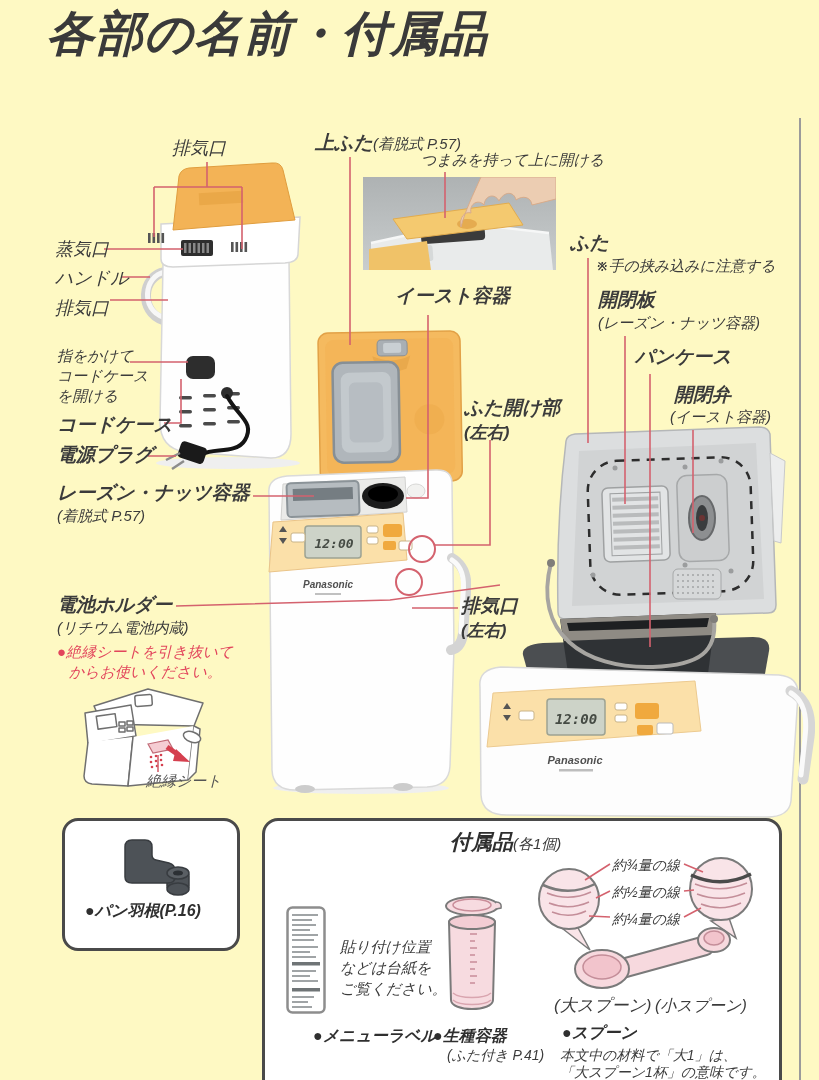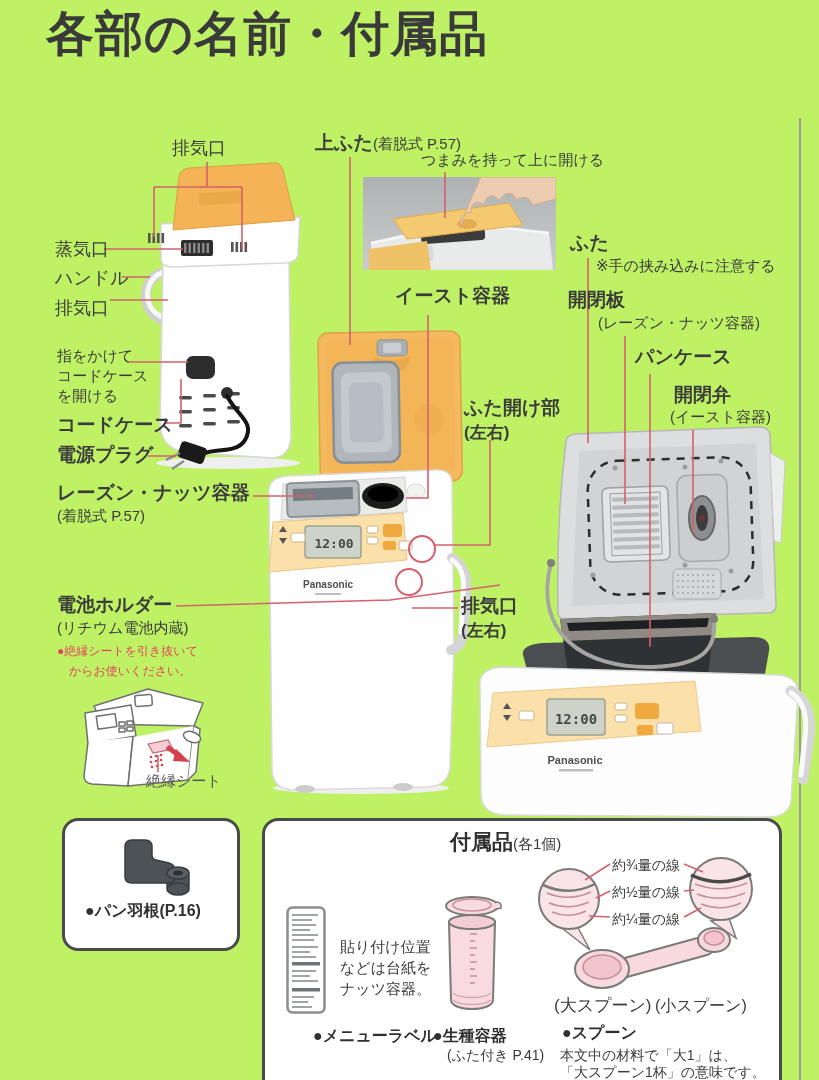--- a/index.html
+++ b/index.html
@@ -1,27 +1,27 @@
 <!DOCTYPE html>
 <html><head>
 <meta charset="utf-8">
 <style>
   html,body{margin:0;padding:0;background:#fff;}
-  .page{position:relative;width:819px;height:1080px;background:#bef264;overflow:hidden;
-        font-family:"Liberation Sans","DejaVu Sans",sans-serif;color:#333;}
+  .page{position:relative;width:819px;height:1080px;background:#fef9c3;overflow:hidden;
+        font-family:"Liberation Sans","DejaVu Sans",sans-serif;color:#333;font-style:italic;}
   .abs{position:absolute;}
   .title{position:absolute;left:46px;top:2px;font-size:48px;font-weight:800;color:#3a3a3a;
          letter-spacing:1px;white-space:nowrap;}
   .intro{position:absolute;left:43px;top:96px;font-size:17px;color:#2d2d2d;white-space:nowrap;}
   .lbl{position:absolute;font-weight:700;font-size:19px;color:#3b3b3b;line-height:1.2;white-space:nowrap;}
   .lbl-md{position:absolute;font-weight:500;font-size:18px;color:#3b3b3b;white-space:nowrap;}
   .lbl2{position:absolute;font-weight:700;font-size:17px;color:#3b3b3b;white-space:nowrap;}
   .note{position:absolute;font-size:15px;color:#3b3b3b;white-space:nowrap;line-height:1.33;}
   .note-sm{position:absolute;font-size:14px;color:#3b3b3b;white-space:nowrap;line-height:1.3;}
-  .red-note{position:absolute;font-size:12px;color:#e2455c;font-weight:500;white-space:nowrap;}
+  .red-note{position:absolute;font-size:15px;color:#e2455c;font-weight:500;white-space:nowrap;}
   .bullet-lbl{position:absolute;font-weight:700;font-size:16px;color:#2f2f2f;white-space:nowrap;}
   .inline-note{font-size:15px;font-weight:400;}
   .rbox{position:absolute;border:3px solid #4a4a4a;border-radius:16px;background:#fff;}
   .photo{position:absolute;left:363px;top:177px;width:193px;height:93px;
          background:linear-gradient(180deg,#aeb2b3,#c9cdce);overflow:hidden;}
   .vline{position:absolute;left:799px;top:118px;width:2px;height:962px;background:#9b9b9b;}
   .overlay{position:absolute;left:0;top:0;pointer-events:none;}
   svg{display:block;}
   .acc-title{position:absolute;left:450px;top:828px;white-space:nowrap;}
   .acc-title .big{font-size:21px;font-weight:800;color:#2f2f2f;}
@@ -329,21 +329,21 @@
   <div class="lbl" style="left:57px;top:414px;">コードケース</div>
   <div class="lbl" style="left:57px;top:444px;">電源プラグ</div>
 
   <div class="lbl" style="left:315px;top:132px;">
     <span>上ふた</span><span class="inline-note">(着脱式 P.57)</span>
   </div>
   <div class="note" style="left:421px;top:150px;">つまみを持って上に開ける</div>
 
   <div class="lbl" style="left:570px;top:232px;">ふた</div>
   <div class="note" style="left:596px;top:256px;">※手の挟み込みに注意する</div>
-  <div class="lbl" style="left:568px;top:289px;text-align:center;">開閉板</div>
+  <div class="lbl" style="left:598px;top:289px;text-align:center;">開閉板</div>
   <div class="note" style="left:598px;top:313px;">(レーズン・ナッツ容器)</div>
   <div class="lbl" style="left:635px;top:346px;">パンケース</div>
   <div class="lbl" style="left:674px;top:384px;">開閉弁</div>
   <div class="note" style="left:670px;top:407px;">(イースト容器)</div>
 
   <div class="lbl" style="left:57px;top:482px;">レーズン・ナッツ容器</div>
   <div class="note" style="left:57px;top:506px;">(着脱式 P.57)</div>
   <div class="lbl" style="left:395px;top:285px;">イースト容器</div>
   <div class="lbl" style="left:464px;top:397px;">ふた開け部</div>
   <div class="lbl2" style="left:464px;top:421px;">(左右)</div>
@@ -353,21 +353,21 @@
   <div class="note" style="left:57px;top:618px;">(リチウム電池内蔵)</div>
   <div class="red-note" style="left:57px;top:643px;">●絶縁シートを引き抜いて</div>
   <div class="red-note" style="left:69px;top:663px;">からお使いください。</div>
   <div class="note" style="left:146px;top:771px;color:#555;">絶縁シート</div>
 
   <div class="bullet-lbl" style="left:85px;top:901px;">●パン羽根(P.16)</div>
 
   <div class="note" style="left:340px;top:936px;line-height:21px;">
     <div>貼り付け位置</div>
     <div>などは台紙を</div>
-    <div>ナッツ容器。</div>
+    <div>ご覧ください。</div>
   </div>
   <div class="bullet-lbl" style="left:272px;top:1026px;margin-left:41px;">●メニューラベル</div>
   <div class="bullet-lbl" style="left:433px;top:1026px;">●生種容器</div>
   <div class="note-sm" style="left:447px;top:1046px;">(ふた付き P.41)</div>
 
   <div class="note-sm" style="left:612px;top:856px;">約¾量の線</div>
   <div class="note-sm" style="left:612px;top:883px;">約½量の線</div>
   <div class="note-sm" style="left:612px;top:910px;">約¼量の線</div>
   <div class="note" style="left:554px;top:995px;font-size:17px;">(大スプーン)</div>
   <div class="note" style="left:655px;top:995px;font-size:16px;">(小スプーン)</div>

